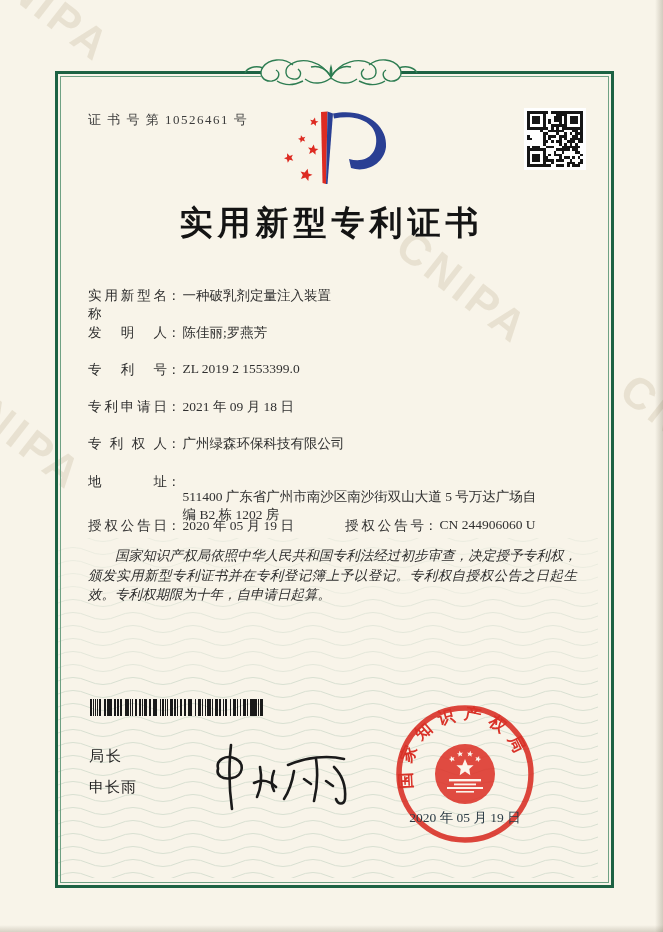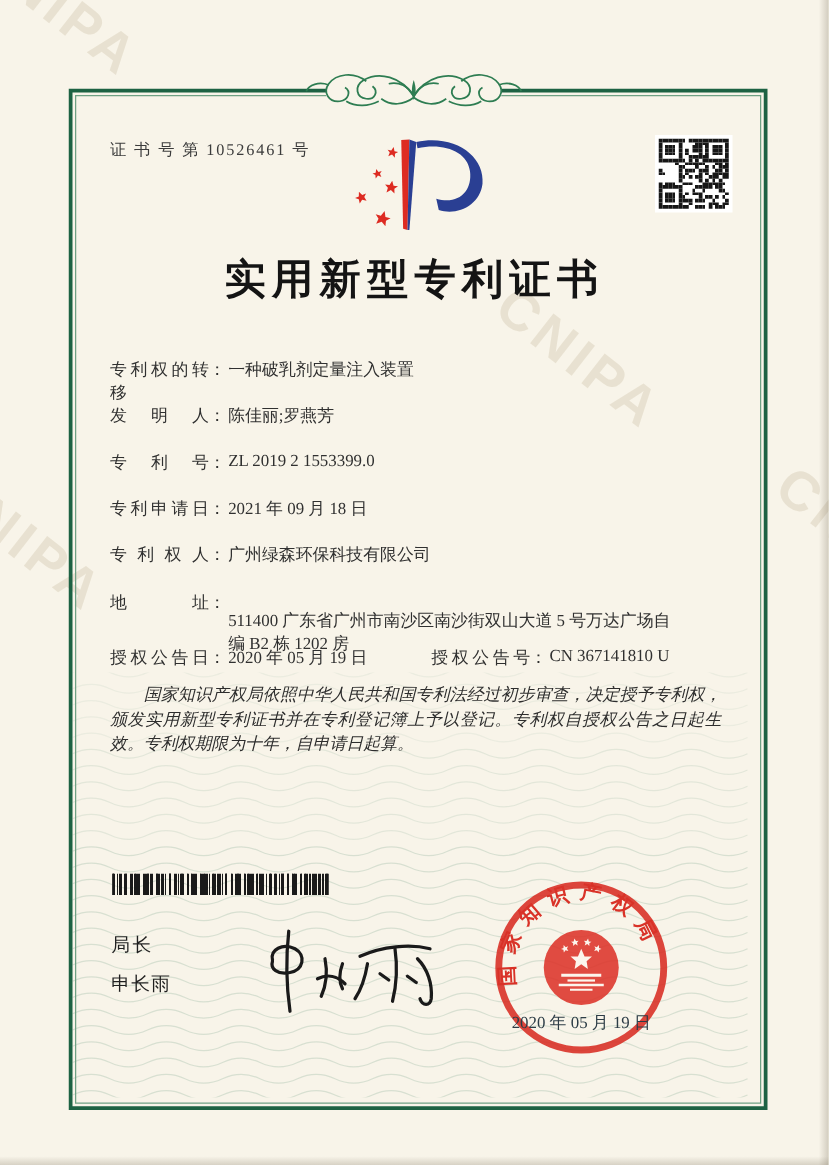--- a/index.html
+++ b/index.html
@@ -384,41 +384,41 @@
       <div style="grid-area: 21 / 16;"></div>
       <div style="grid-area: 21 / 18;"></div>
       <div style="grid-area: 21 / 19;"></div>
       <div style="grid-area: 21 / 20;"></div>
     </div>
 
   <div class="abs title">实用新型专利证书</div>
 
   <div class="abs fields">
     <div class="frow" style="top:0">
-      <span class="flabel">专利权的转移</span><span class="fcolon">：</span><span class="fvalue">一种破乳剂定量注入装置</span>
+      <span class="flabel">实用新型名称</span><span class="fcolon">：</span><span class="fvalue">一种破乳剂定量注入装置</span>
     </div>
     <div class="frow" style="top:37px">
       <span class="flabel">发明人</span><span class="fcolon">：</span><span class="fvalue">陈佳丽;罗燕芳</span>
     </div>
     <div class="frow" style="top:74px">
       <span class="flabel">专利号</span><span class="fcolon">：</span><span class="fvalue">ZL 2019 2 1553399.0</span>
     </div>
     <div class="frow" style="top:111px">
       <span class="flabel">专利申请日</span><span class="fcolon">：</span><span class="fvalue">2021 年 09 月 18 日</span>
     </div>
     <div class="frow" style="top:148px">
       <span class="flabel">专利权人</span><span class="fcolon">：</span><span class="fvalue">广州绿森环保科技有限公司</span>
     </div>
     <div class="frow" style="top:186px">
       <span class="flabel">地址</span><span class="fcolon">：</span><span class="fvalue addr">511400 广东省广州市南沙区南沙街双山大道 5 号万达广场自编 B2 栋 1202 房</span>
     </div>
     <div class="frow" style="top:230px">
       <span class="flabel">授权公告日</span><span class="fcolon">：</span><span class="fvalue">2020 年 05 月 19 日</span>
       <span class="grantright">
-        <span class="flabel">授权公告号</span><span class="fcolon">：</span><span class="fvalue">CN 367141810 U</span>
+        <span class="flabel">授权公告号</span><span class="fcolon">：</span><span class="fvalue">CN 244906060 U</span>
       </span>
     </div>
   </div>
 
   <div class="abs paras">
     <p>国家知识产权局依照中华人民共和国专利法经过初步审查，决定授予专利权，颁发实用新型专利证书并在专利登记簿上予以登记。专利权自授权公告之日起生效。专利权期限为十年，自申请日起算。</p>
   </div>
 
   <div class="abs barcode"></div>
 

